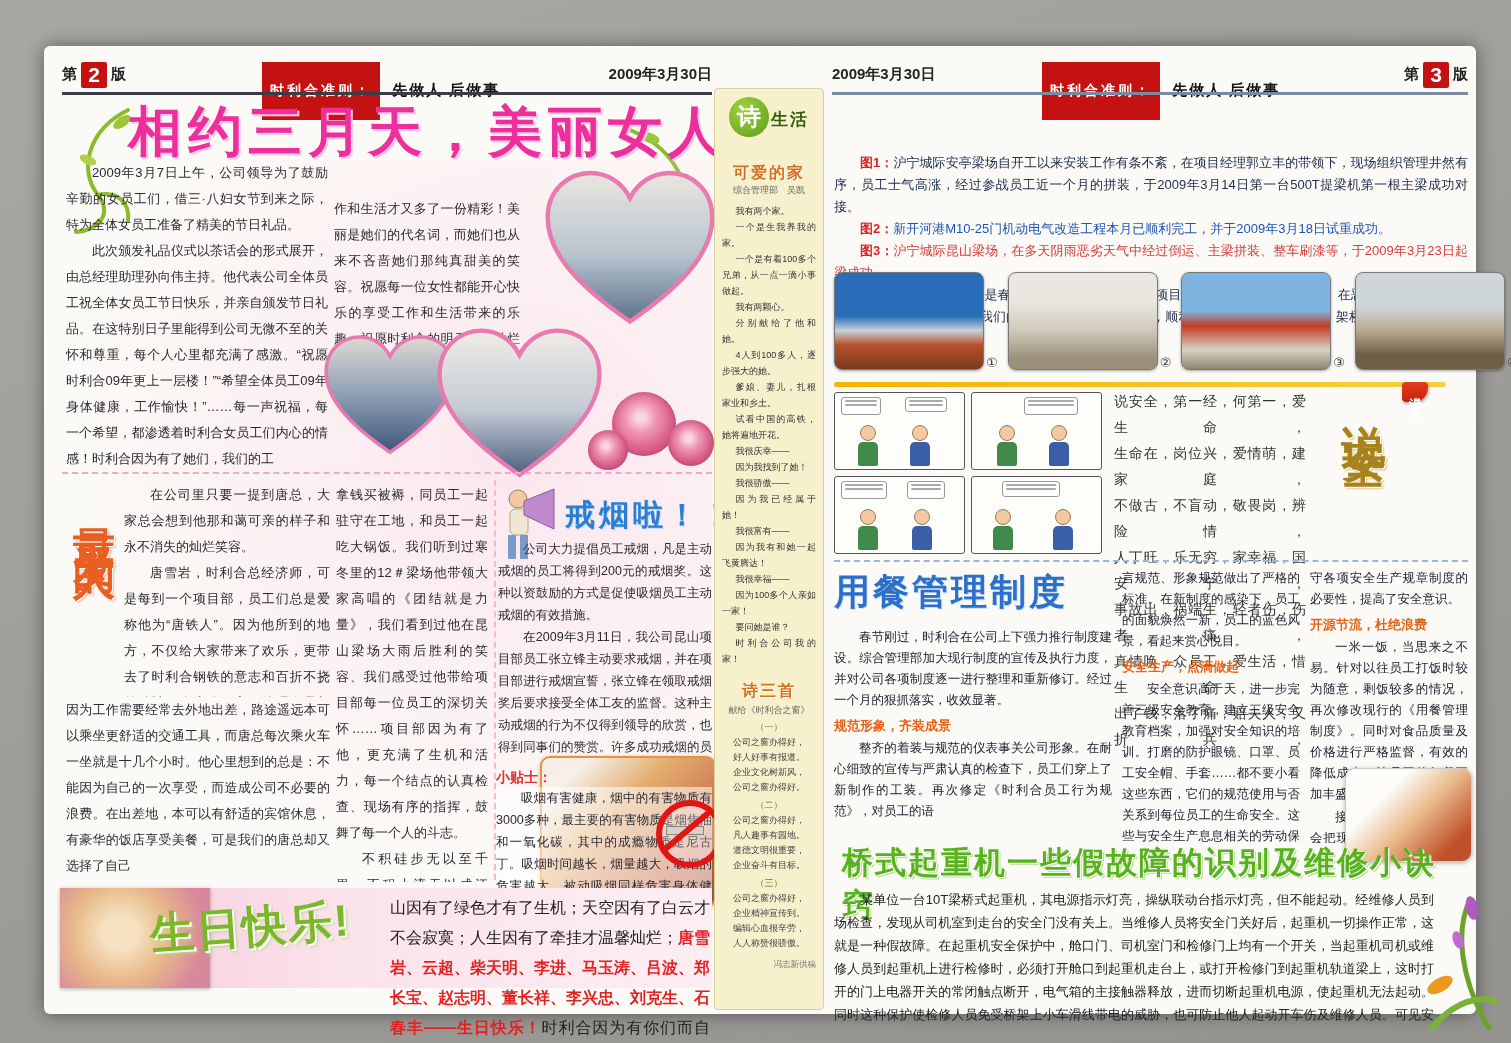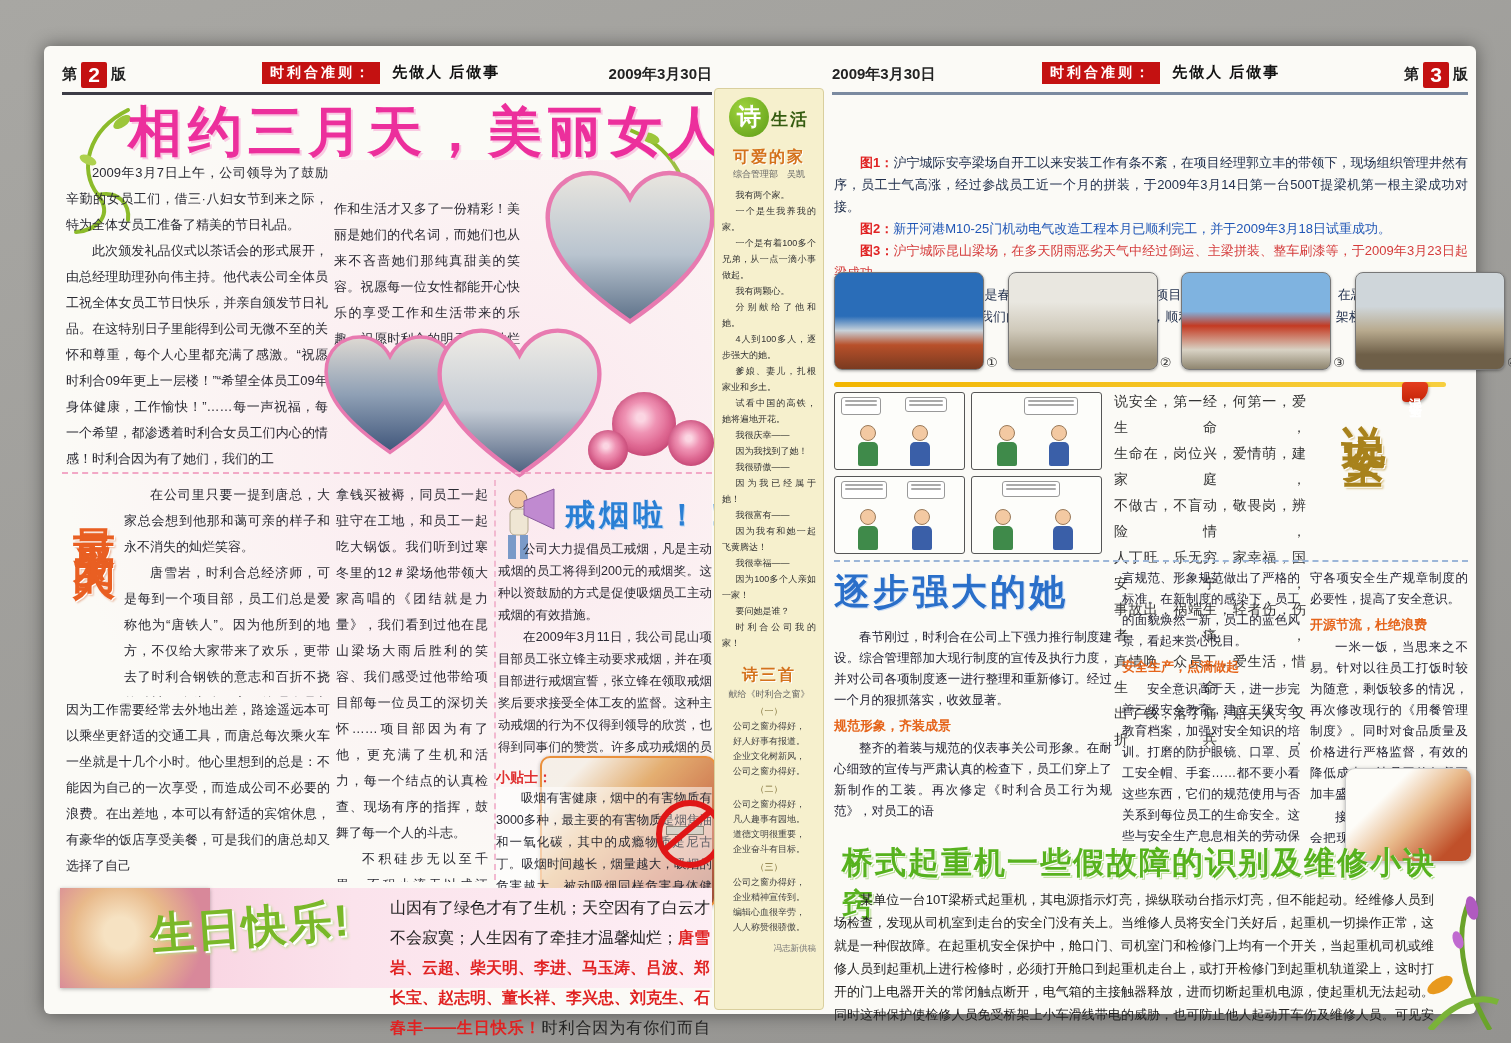--- a/index.html
+++ b/index.html
@@ -3,21 +3,21 @@
 <meta charset="utf-8">
 <style>
   html,body{margin:0;padding:0;background:#8e8d89;font-family:"Liberation Sans","DejaVu Sans",sans-serif;}
   #canvas{position:relative;width:1511px;height:1043px;background:linear-gradient(160deg,#a8a7a3,#949390);overflow:hidden;margin:0 auto;}
   #paper{position:absolute;left:44px;top:46px;width:1432px;height:968px;background:#fbfaf6;border-radius:6px;box-shadow:0 0 18px rgba(0,0,0,.45);}
   .abs{position:absolute;}
   
   .hdr{position:absolute;top:16px;height:26px;font-size:15px;font-weight:bold;color:#222;}
   .hdr-rule{position:absolute;height:3px;background:#3a3a44;}
   .pgbox{display:inline-block;background:#c41111;color:#fff;font-size:21px;font-weight:bold;padding:0 7px;line-height:26px;border-radius:2px;vertical-align:middle;}
-  .motto-box{display:inline-block;background:#c41111;color:#fff;font-size:14px;font-weight:bold;padding:2px 8px;letter-spacing:3px;}
+  .motto-box{display:inline-block;background:#c41111;color:#fff;font-size:14px;font-weight:bold;padding:20px 8px;letter-spacing:3px;}
   .motto-txt{display:inline-block;font-size:15px;font-weight:bold;color:#111;margin-left:8px;letter-spacing:2px;}
   
   .body-txt{font-size:13px;line-height:26px;color:#2a2a33;text-align:justify;}
   .body-txt p{margin:0;text-indent:2em;}
   .sm-txt{font-size:12.5px;line-height:21px;color:#223;text-align:justify;}
   .sm-txt p{margin:0 0 2px;text-indent:2em;}
   
   .headline-pink{font-size:54px;font-weight:bold;color:#ec2f9c;letter-spacing:6px;text-shadow:2px 2px 0 #f9c9e2;}
   .pink-wash{background:radial-gradient(ellipse at 70% 40%,rgba(252,215,232,.55),rgba(255,255,255,0) 70%);}
   .dash-pink{border-top:2px dashed #f2a8c6;}
@@ -198,21 +198,21 @@
   <div class="abs photo" style="left:60px;top:888px;width:150px;height:100px;border-radius:0;background:radial-gradient(circle at 40% 45%,#f6e2c2 15%,#e8b98a 45%,#d8889a 80%);"></div>
   <div class="abs bday-title" style="left:150px;top:898px;transform:rotate(-4deg);">生日快乐!</div>
   <div class="abs bday-txt" style="left:390px;top:893px;width:320px;">
     <span>山因有了绿色才有了生机；天空因有了白云才不会寂寞；人生因有了牵挂才温馨灿烂；</span><span class="bday-names">唐雪岩、云超、柴天明、李进、马玉涛、吕波、郑长宝、赵志明、董长祥、李兴忠、刘克生、石春丰——生日快乐！</span><span>时利合因为有你们而自豪！</span>
   </div>
 
   <div id="poemcol" class="abs" style="left:714px;top:88px;width:110px;height:922px;padding:8px 7px;box-sizing:border-box;">
     <div style="text-align:center;">
       <span class="poem-logo">诗</span><span class="poem-logo-rest">生活</span>
     </div>
-    <div class="poem-h" style="margin-top:10px;text-align:center;">可爱的家</div>
+    <div class="poem-h" style="margin-top:26px;text-align:center;">可爱的家</div>
     <div class="poem-author">综合管理部　吴凯</div>
     <div class="poem-body" style="margin-top:6px;">
       <p>我有两个家。</p>
       <p>一个是生我养我的家。</p>
       <p>一个是有着100多个兄弟，从一点一滴小事做起。</p>
       <p>我有两颗心。</p>
       <p>分别献给了他和她。</p>
       <p>4人到100多人，逐步强大的她。</p>
       <p>爹娘、妻儿，扎根家业和乡土。</p>
       <p>试看中国的高铁，她将遍地开花。</p>
@@ -371,21 +371,21 @@
     <p>真情唤，众员工，爱生活，惜生命。</p>
     <p>出了钱，落了痛，赔夫人，又折兵，</p>
   </div>
 
   <div class="abs vert-title safety-title" style="left:1335px;top:390px;height:180px;">说安全</div>
   <div class="abs ribbon" style="left:1402px;top:382px;">漫话安全</div>
 
   <div class="abs dash-blue" style="left:834px;top:560px;width:634px;"></div>
 
   <div class="abs" style="left:834px;top:568px;width:278px;">
-    <div class="sys-title">逐步强大的她</div>
+    <div class="sys-title">用餐管理制度</div>
     <div class="sm-txt" style="margin-top:10px;">
       <p>春节刚过，时利合在公司上下强力推行制度建设。综合管理部加大现行制度的宣传及执行力度，并对公司各项制度逐一进行整理和重新修订。经过一个月的狠抓落实，收效显著。</p>
       <div class="subhead">规范形象，齐装成景</div>
       <p>整齐的着装与规范的仪表事关公司形象。在耐心细致的宣传与严肃认真的检查下，员工们穿上了新制作的工装。再次修定《时利合员工行为规范》，对员工的语</p>
     </div>
   </div>
   <div class="abs sm-txt" style="left:1122px;top:568px;width:178px;height:275px;overflow:hidden;">
     <p style="text-indent:0;">言规范、形象规范做出了严格的标准。在新制度的感染下，员工的面貌焕然一新，员工的蓝色风景，看起来赏心悦目。</p>
     <div class="subhead">安全生产，点滴做起</div>
     <p>安全意识高于天，进一步完善三级安全教育，建立三级安全教育档案，加强对安全知识的培训。打磨的防护眼镜、口罩、员工安全帽、手套……都不要小看这些东西，它们的规范使用与否关系到每位员工的生命安全。这些与安全生产息息相关的劳动保护用品也是此次整改的重点，通过本次整改，各岗位的员工都明白了自觉遵</p>

